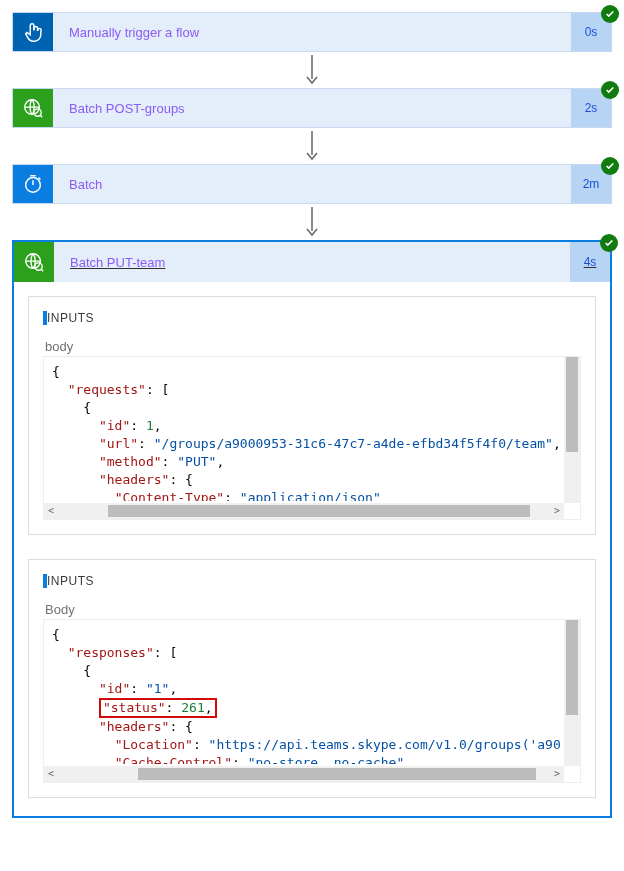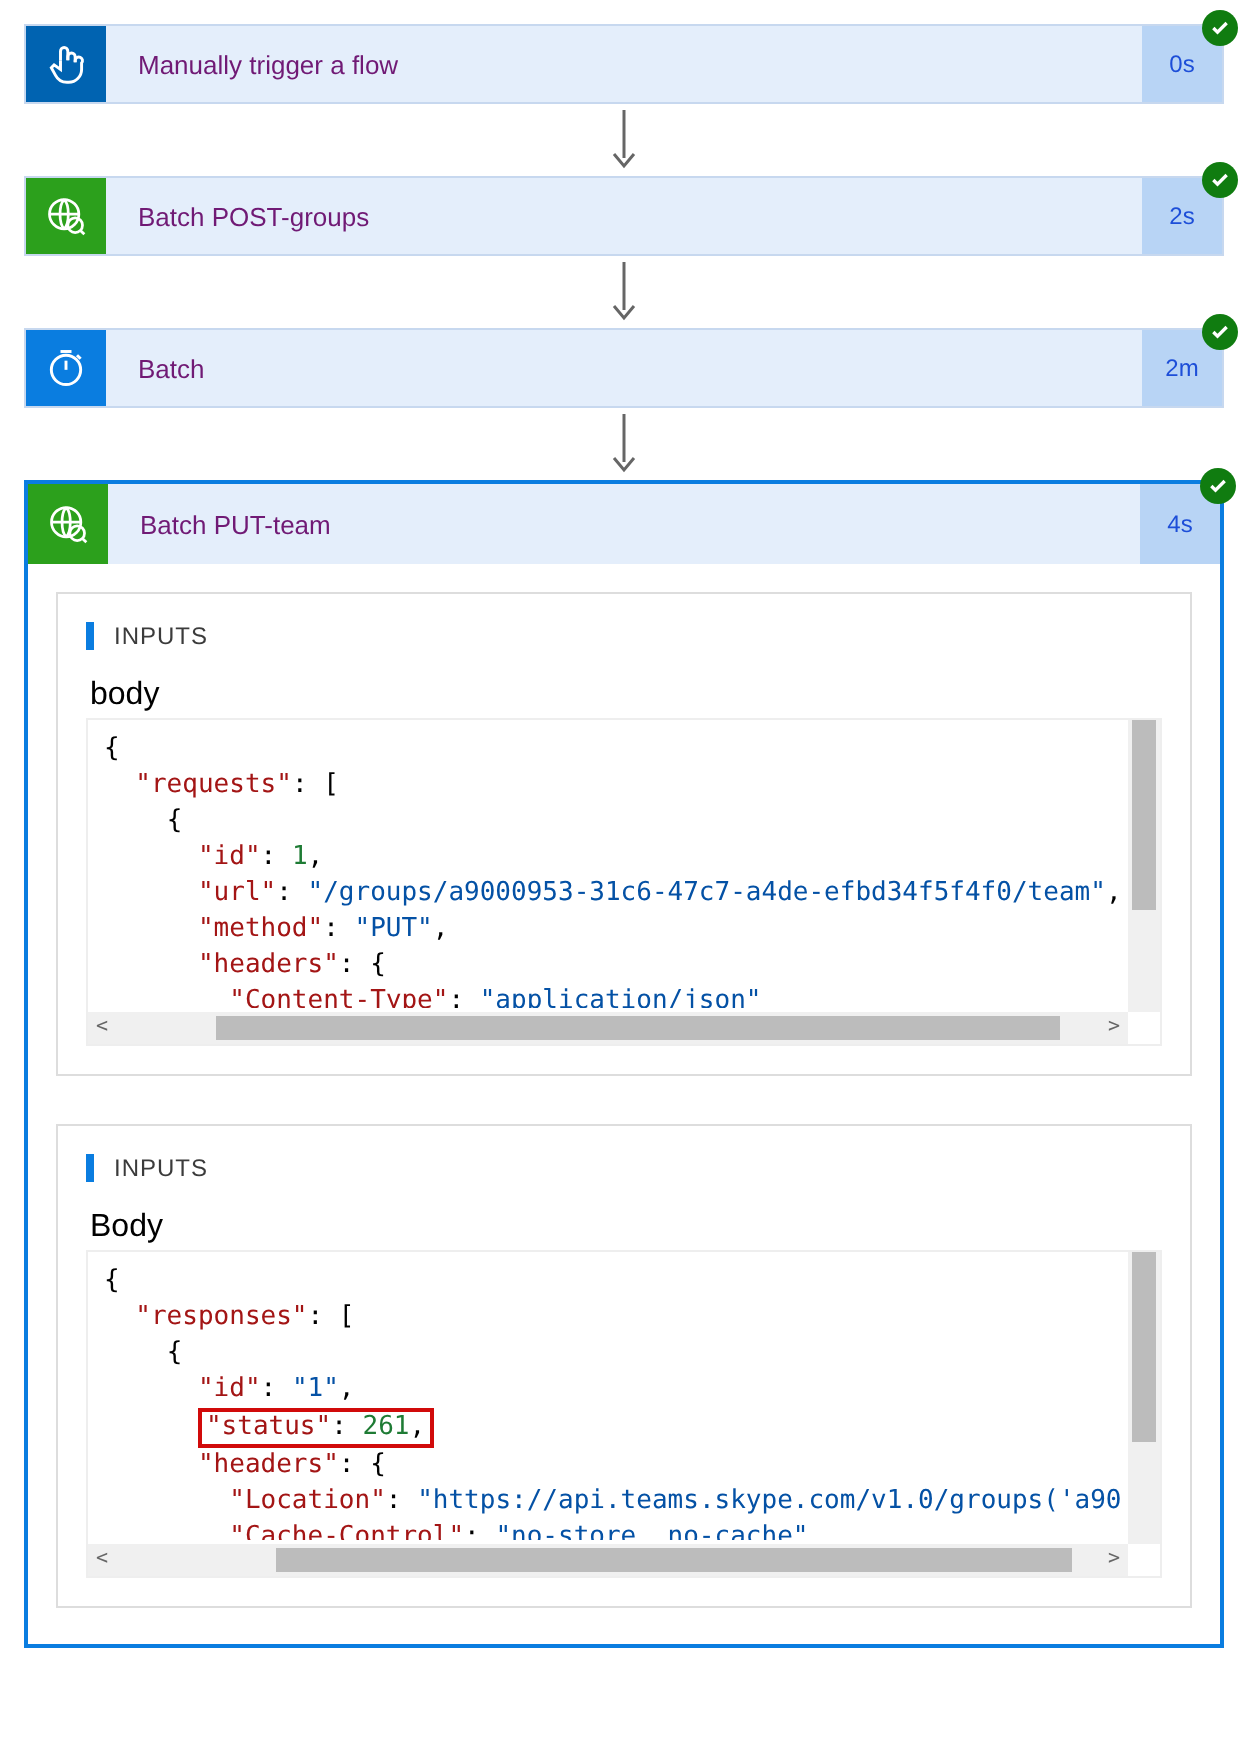--- a/index.html
+++ b/index.html
@@ -27,21 +27,21 @@
     display: flex;
     align-items: center;
     justify-content: center;
     flex-shrink: 0;
   }
   .step .title {
     flex: 1;
     display: flex;
     align-items: center;
     padding-left: 16px;
-    color: #701a75;
+    color: #8b5cf6;
   }
   .step .duration {
     width: 40px;
     background: #b8d4f5;
     display: flex;
     align-items: center;
     justify-content: center;
     font-size: 12px;
     color: #1d4ed8;
   }
@@ -69,46 +69,46 @@
   
   .expanded-wrap {
     width: 600px;
     border: 2px solid #0a7de0;
     position: relative;
   }
   .expanded-wrap .step {
     border: none;
     width: 100%;
     height: 40px;
+    text-decoration: underline;
   }
   .expanded-wrap > .check {
     top: -8px;
     right: -8px;
   }
   .body-area {
     background: #fff;
     padding: 14px 14px 18px 14px;
   }
   .panel {
     border: 1px solid #ddd;
     padding: 14px 14px 14px 14px;
     margin-bottom: 24px;
   }
   .panel:last-child { margin-bottom: 0; }
   .panel-title {
     border-left: 4px solid #0a7de0;
-    padding-left: 10px;
     font-size: 12px;
     letter-spacing: 0.5px;
     color: #3b3b3b;
     margin-bottom: 14px;
   }
   .field-label {
-    font-size: 16px;
-    color: #000000;
+    font-size: 13px;
+    color: #737373;
     margin-bottom: 2px;
     margin-left: 2px;
   }
   .code-box {
     position: relative;
     border: 1px solid #eee;
     background: #fff;
     font-family: Consolas, Menlo, monospace;
     font-size: 13px;
     line-height: 18px;

